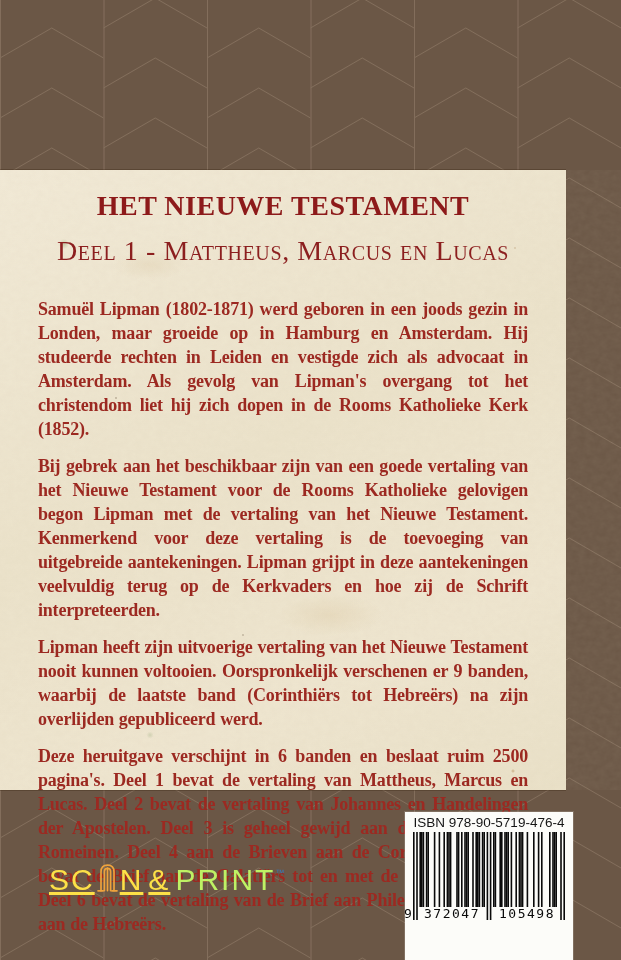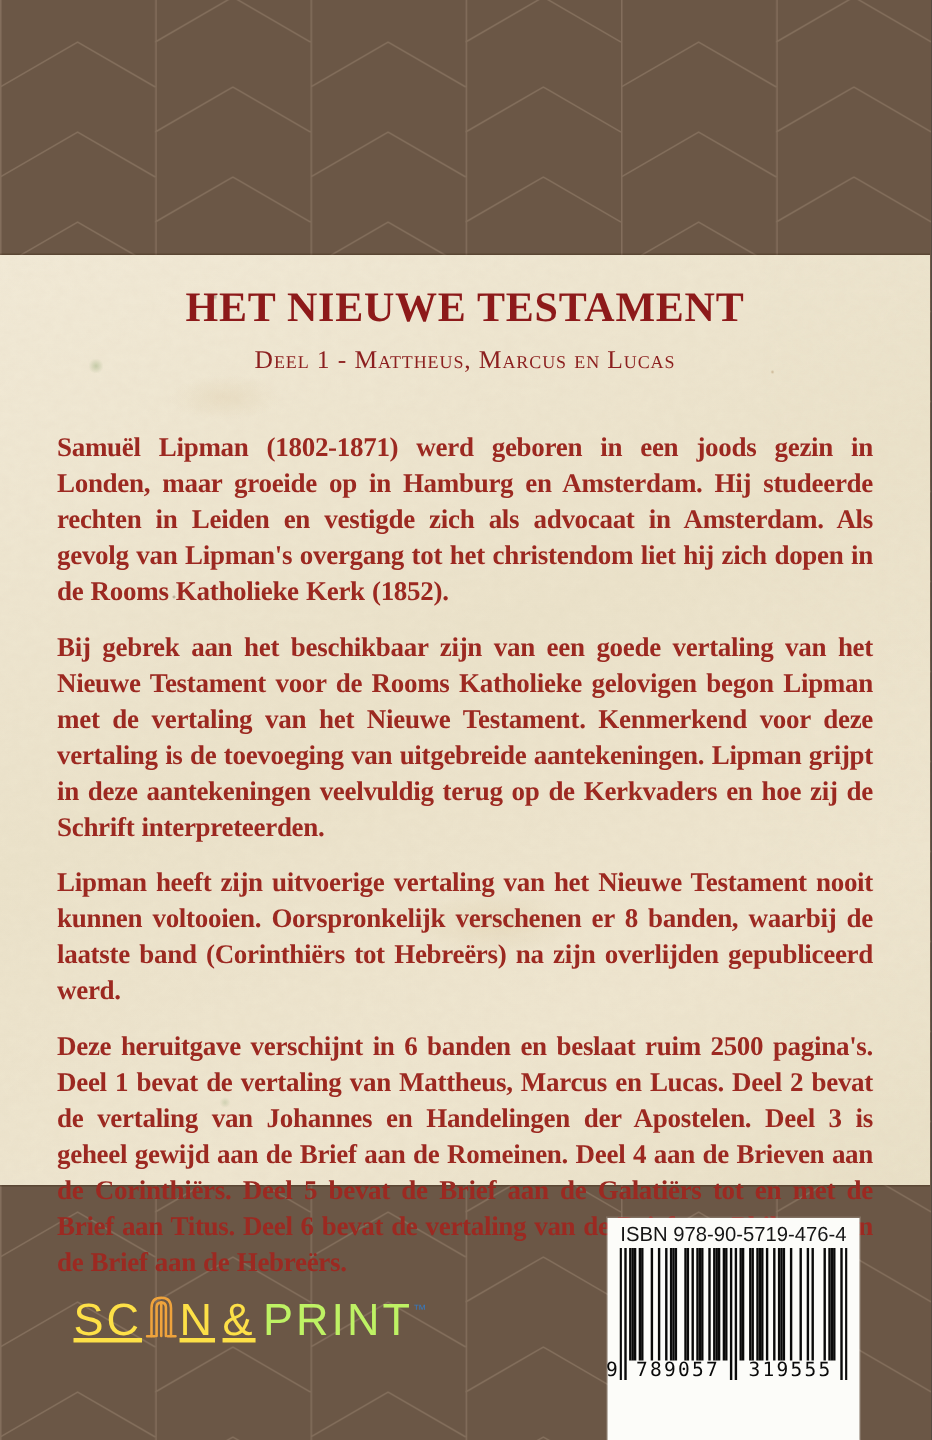--- a/index.html
+++ b/index.html
@@ -5,21 +5,21 @@
   html,body{margin:0;padding:0;background:#3a3a3a;}
   .page{
     position:relative;width:621px;height:960px;overflow:hidden;
     background:#6b5746;font-family:"Liberation Serif",serif;
     -webkit-font-smoothing:antialiased;
   }
   .chev-bg{position:absolute;left:0;top:0;}
 
   
   .paper{
-    position:absolute;left:0;top:170px;width:620px;height:620px;
+    position:absolute;left:0;top:170px;width:566px;height:620px;
     background:linear-gradient(155deg,#f2ead7 0%,#ece3cb 45%,#efe6d0 75%,#eae1c8 100%);
     box-shadow:0 -1px 0 rgba(60,40,20,.35),0 1px 0 rgba(60,40,20,.35);
   }
   .paper::before{
     content:"";position:absolute;inset:0;pointer-events:none;
     background-image:
       radial-gradient(circle 7px at 64px 74px, rgba(125,155,95,.38), rgba(125,155,95,0) 72%),
       radial-gradient(circle 5px at 150px 565px, rgba(120,150,95,.25), rgba(120,150,95,0) 72%),
       radial-gradient(circle 3px at 143px 28px, rgba(75,55,35,.4), rgba(75,55,35,0) 70%),
       radial-gradient(circle 2px at 116px 228px, rgba(70,50,30,.45), rgba(70,50,30,0) 70%),
@@ -34,21 +34,21 @@
 
   .title{
     margin:0;font-size:28px;line-height:32px;font-weight:bold;
     color:#8d1a1a;letter-spacing:.5px;
   }
   .author{
     margin:7px 0 0;font-size:22px;line-height:26px;font-weight:bold;
     font-variant:small-caps;color:#8d1a1a;letter-spacing:.5px;
   }
   .volume{
-    margin:6px 0 0;font-size:17px;line-height:24px;font-weight:normal;
+    margin:17px 0 0;font-size:28px;line-height:24px;font-weight:normal;
     font-variant:small-caps;color:#8c1f1f;letter-spacing:.6px;
   }
   .paras{
     margin:34px 38px 0;text-align:justify;color:#9c2921;
     font-size:18px;line-height:24px;letter-spacing:-.2px;word-spacing:.5px;font-weight:bold;
   }
   .paras p{margin:0 0 13px;}
 
   
   .logo{
@@ -112,21 +112,21 @@
       </filter>
       <rect width="621" height="620" filter="url(#ptex)"></rect>
     </svg>
 
     <div class="paper-content">
       <h1 class="title">HET NIEUWE TESTAMENT</h1>
       <h3 class="volume">Deel 1 - Mattheus, Marcus en Lucas</h3>
       <div class="paras">
         <p>Samuël Lipman (1802-1871) werd geboren in een joods gezin in Londen, maar groeide op in Hamburg en Amsterdam. Hij studeerde rechten in Leiden en vestigde zich als advocaat in Amsterdam. Als gevolg van Lipman's overgang tot het christendom liet hij zich dopen in de Rooms Katholieke Kerk (1852).</p>
         <p>Bij gebrek aan het beschikbaar zijn van een goede vertaling van het Nieuwe Testament voor de Rooms Katholieke gelovigen begon Lipman met de vertaling van het Nieuwe Testament. Kenmerkend voor deze vertaling is de toevoeging van uitgebreide aantekeningen. Lipman grijpt in deze aantekeningen veelvuldig terug op de Kerkvaders en hoe zij de Schrift interpreteerden.</p>
-        <p>Lipman heeft zijn uitvoerige vertaling van het Nieuwe Testament nooit kunnen voltooien. Oorspronkelijk verschenen er 8 banden, waarbij de laatste band (Corinthiërs tot Hebreërs) na zijn overlijden gepubliceerd werd.</p>
+        <p>Lipman heeft zijn uitvoerige vertaling van het Nieuwe Testament nooit kunnen voltooien. Oorspronkelijk verschenen er 9 banden, waarbij de laatste band (Corinthiërs tot Hebreërs) na zijn overlijden gepubliceerd werd.</p>
         <p>Deze heruitgave verschijnt in 6 banden en beslaat ruim 2500 pagina's. Deel 1 bevat de vertaling van Mattheus, Marcus en Lucas. Deel 2 bevat de vertaling van Johannes en Handelingen der Apostelen. Deel 3 is geheel gewijd aan de Brief aan de Romeinen. Deel 4 aan de Brieven aan de Corinthiërs. Deel 5 bevat de Brief aan de Galatiërs tot en met de Brief aan Titus. Deel 6 bevat de vertaling van de Brief aan Philemon en de Brief aan de Hebreërs.</p>
       </div>
     </div>
   </div>
 
   <div class="logo">
     <span class="lg-or">SC</span><svg class="book-ico" width="21" height="30" viewBox="0 0 21 30" aria-hidden="true">
       <g stroke="#efa33c" stroke-width="1.7" fill="none" stroke-linecap="round">
         <path d="M4,28.6 V10 Q4,3.2 10.5,3.2 Q17,3.2 17,10 V28.6"></path>
         <path d="M7.4,28.6 V9.5 Q7.4,6.4 10.5,6.4"></path>
@@ -185,18 +185,18 @@
           <rect x="78" y="0" width="1" height="75"></rect>
           <rect x="80" y="0" width="1" height="75"></rect>
           <rect x="85" y="0" width="1" height="75"></rect>
           <rect x="87" y="0" width="1" height="75"></rect>
           <rect x="88" y="0" width="1" height="75"></rect>
           <rect x="89" y="0" width="1" height="75"></rect>
           <rect x="92" y="0" width="1" height="88"></rect>
           <rect x="94" y="0" width="1" height="88"></rect>
         </svg>
       <span class="bc-d bc-9">9</span>
-      <span class="bc-d bc-g1">789057</span>
-      <span class="bc-d bc-g2">319555</span>
+      <span class="bc-d bc-g1">372047</span>
+      <span class="bc-d bc-g2">105498</span>
     </div>
   </div>
 
 </div>
 
 </body></html>

